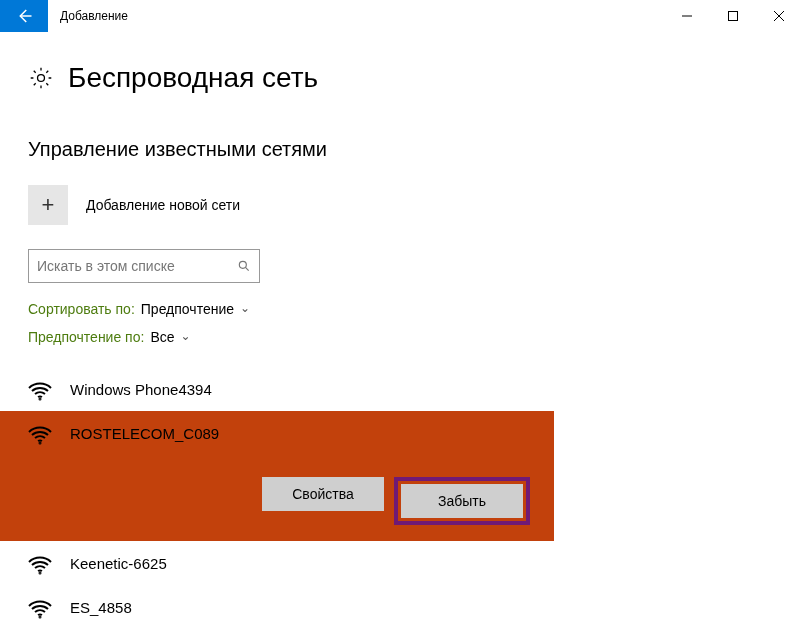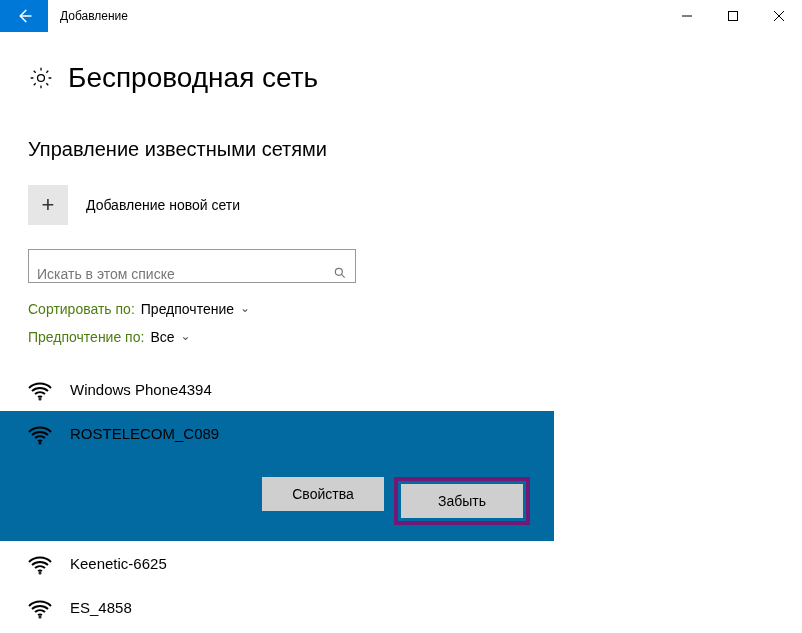--- a/index.html
+++ b/index.html
@@ -79,24 +79,25 @@
     justify-content: center;
     font-size: 22px;
     font-weight: 300;
     color: #333;
   }
   .add-label {
     font-size: 14px;
   }
   .search-box {
     margin-top: 24px;
-    width: 328px;
+    width: 232px;
     height: 32px;
     border: 1px solid #999;
     display: flex;
+    align-items: center;
     padding: 16px 8px;
     box-sizing: border-box;
     color: #777;
     font-size: 14px;
   }
   .search-text { flex: 1; }
   .filter-row {
     display: flex;
     align-items: center;
     gap: 6px;
@@ -119,21 +120,21 @@
     flex-direction: column;
   }
   .net-top {
     display: flex;
     align-items: center;
     gap: 18px;
   }
   .wifi-icon { width:24px; height:24px; flex:0 0 24px; }
   .net-name { font-size: 15px; }
   .net-item.selected {
-    background: #0369a1;
+    background: #c2410c;
   }
   .net-actions {
     display: flex;
     justify-content: flex-end;
     gap: 10px;
     padding-right: 24px;
     margin-top: 32px;
     margin-bottom: 6px;
   }
   .net-action-btn {

